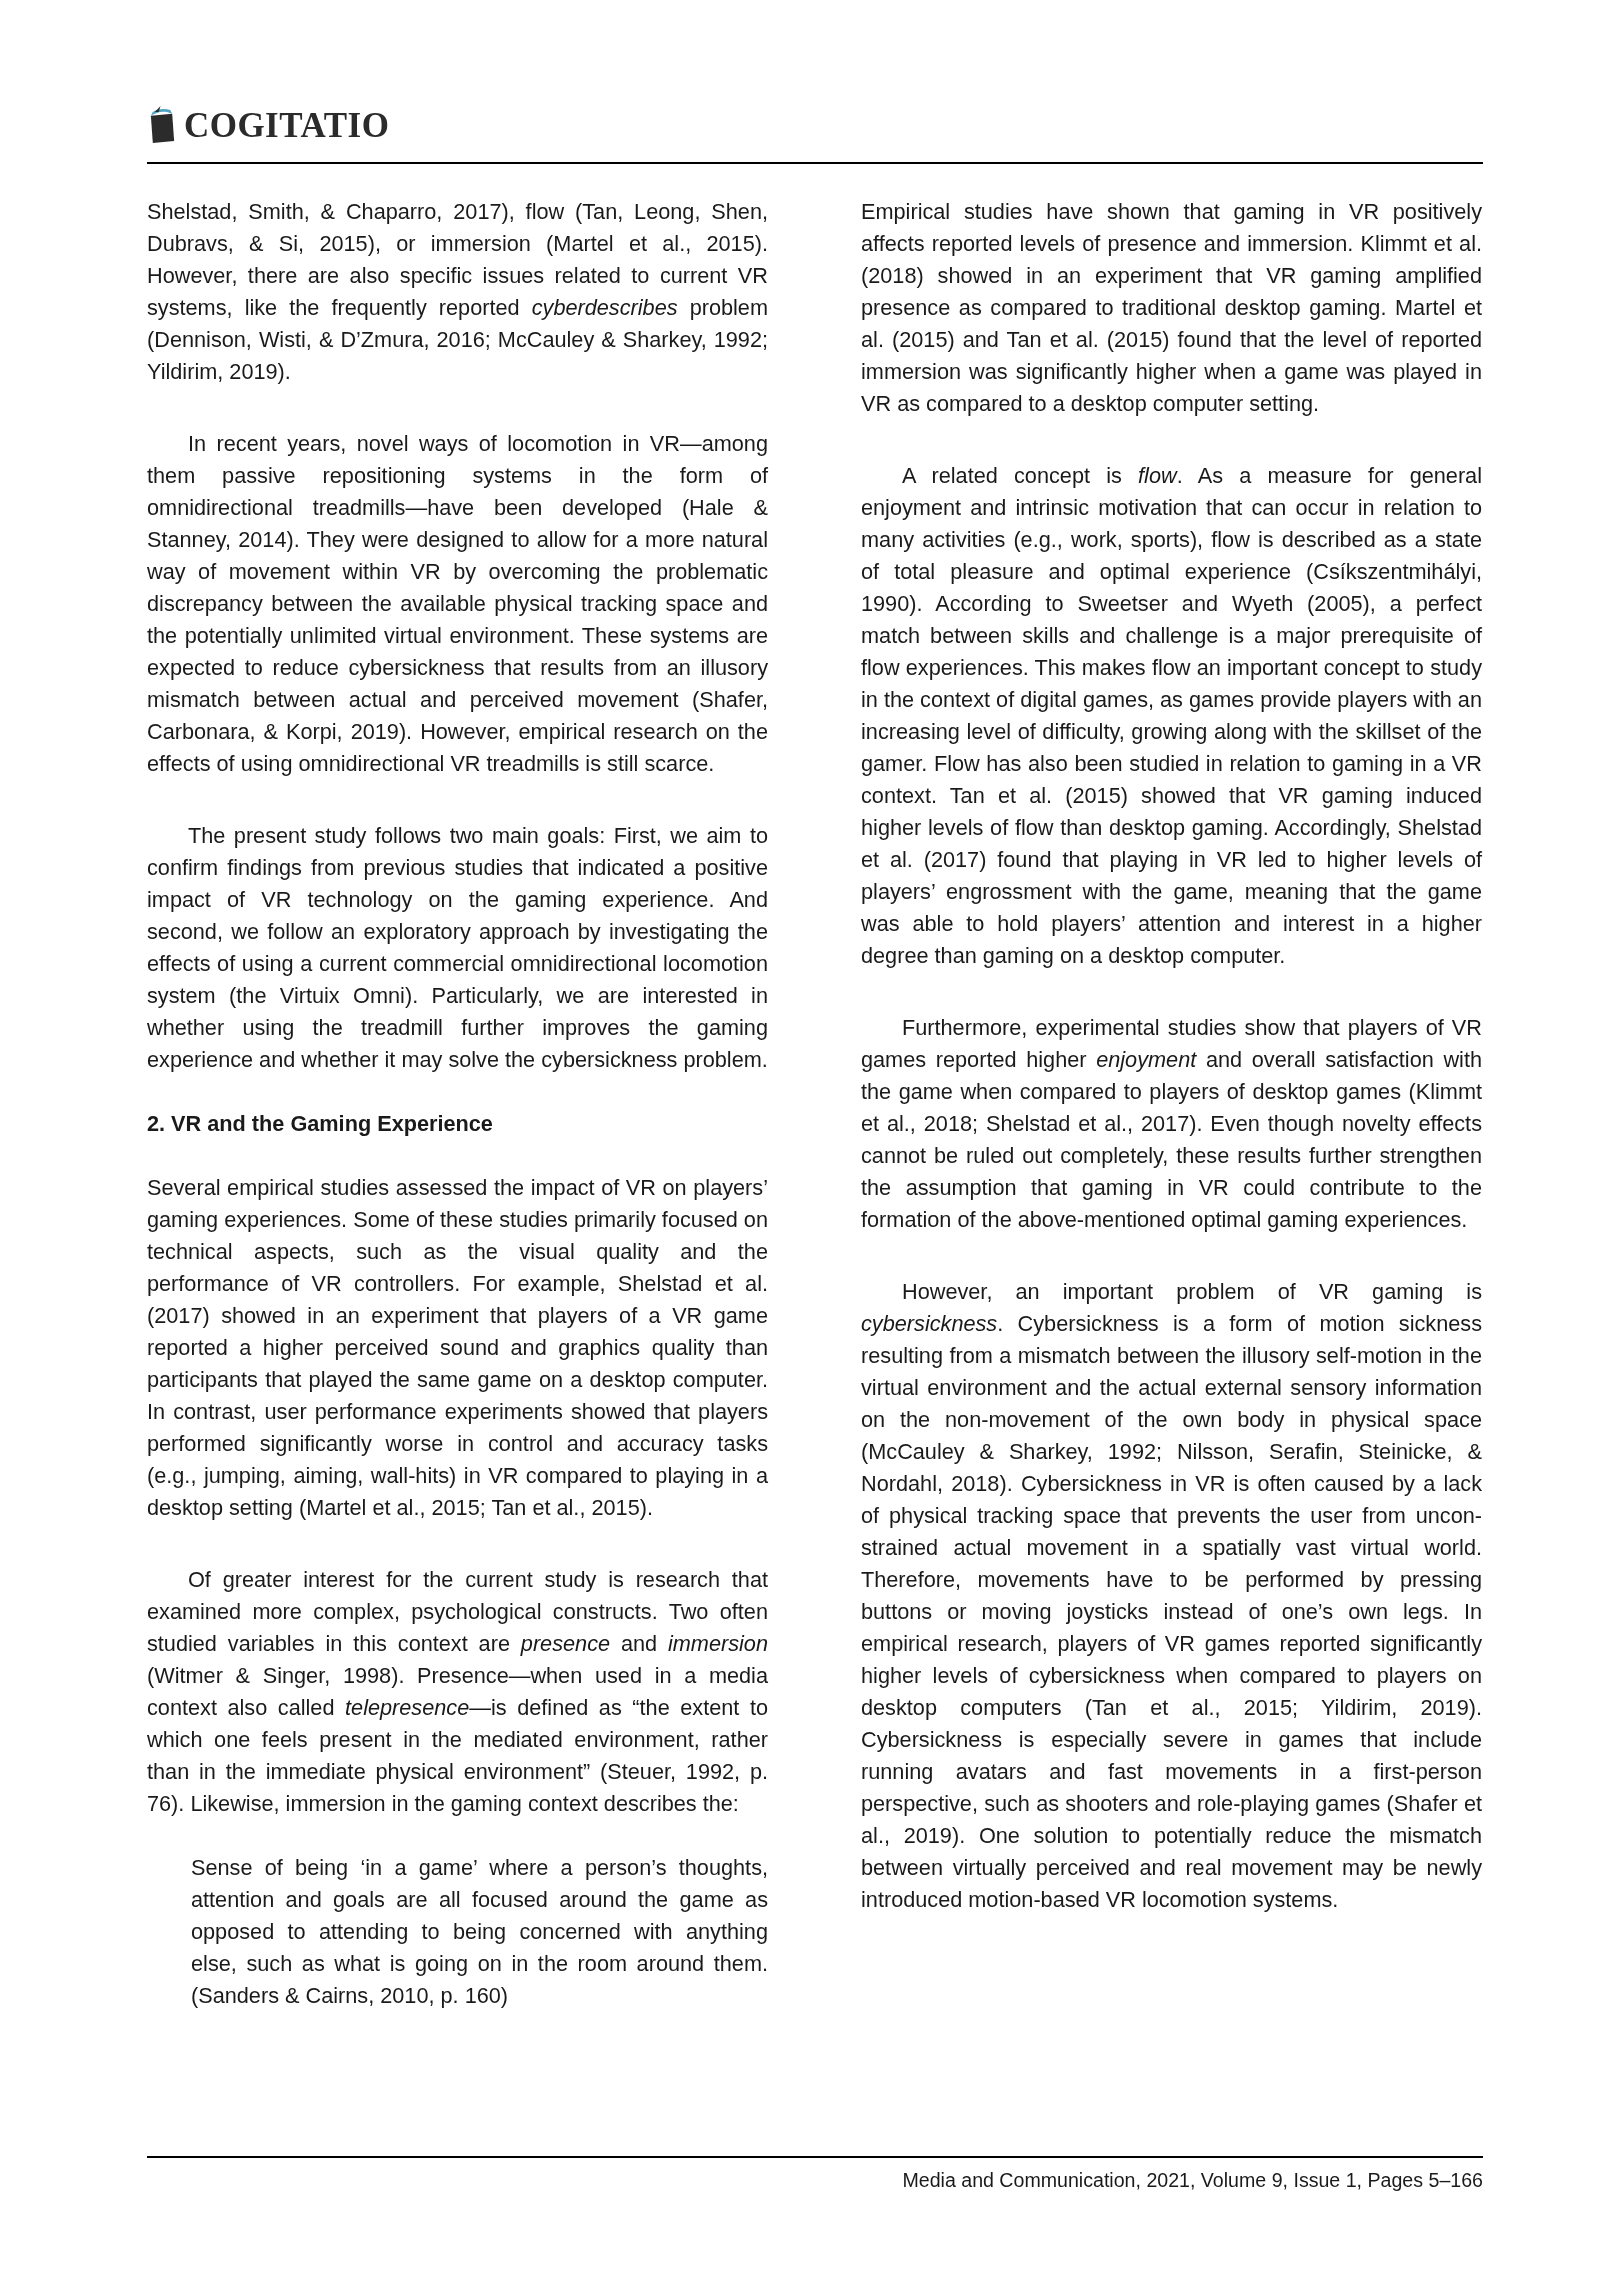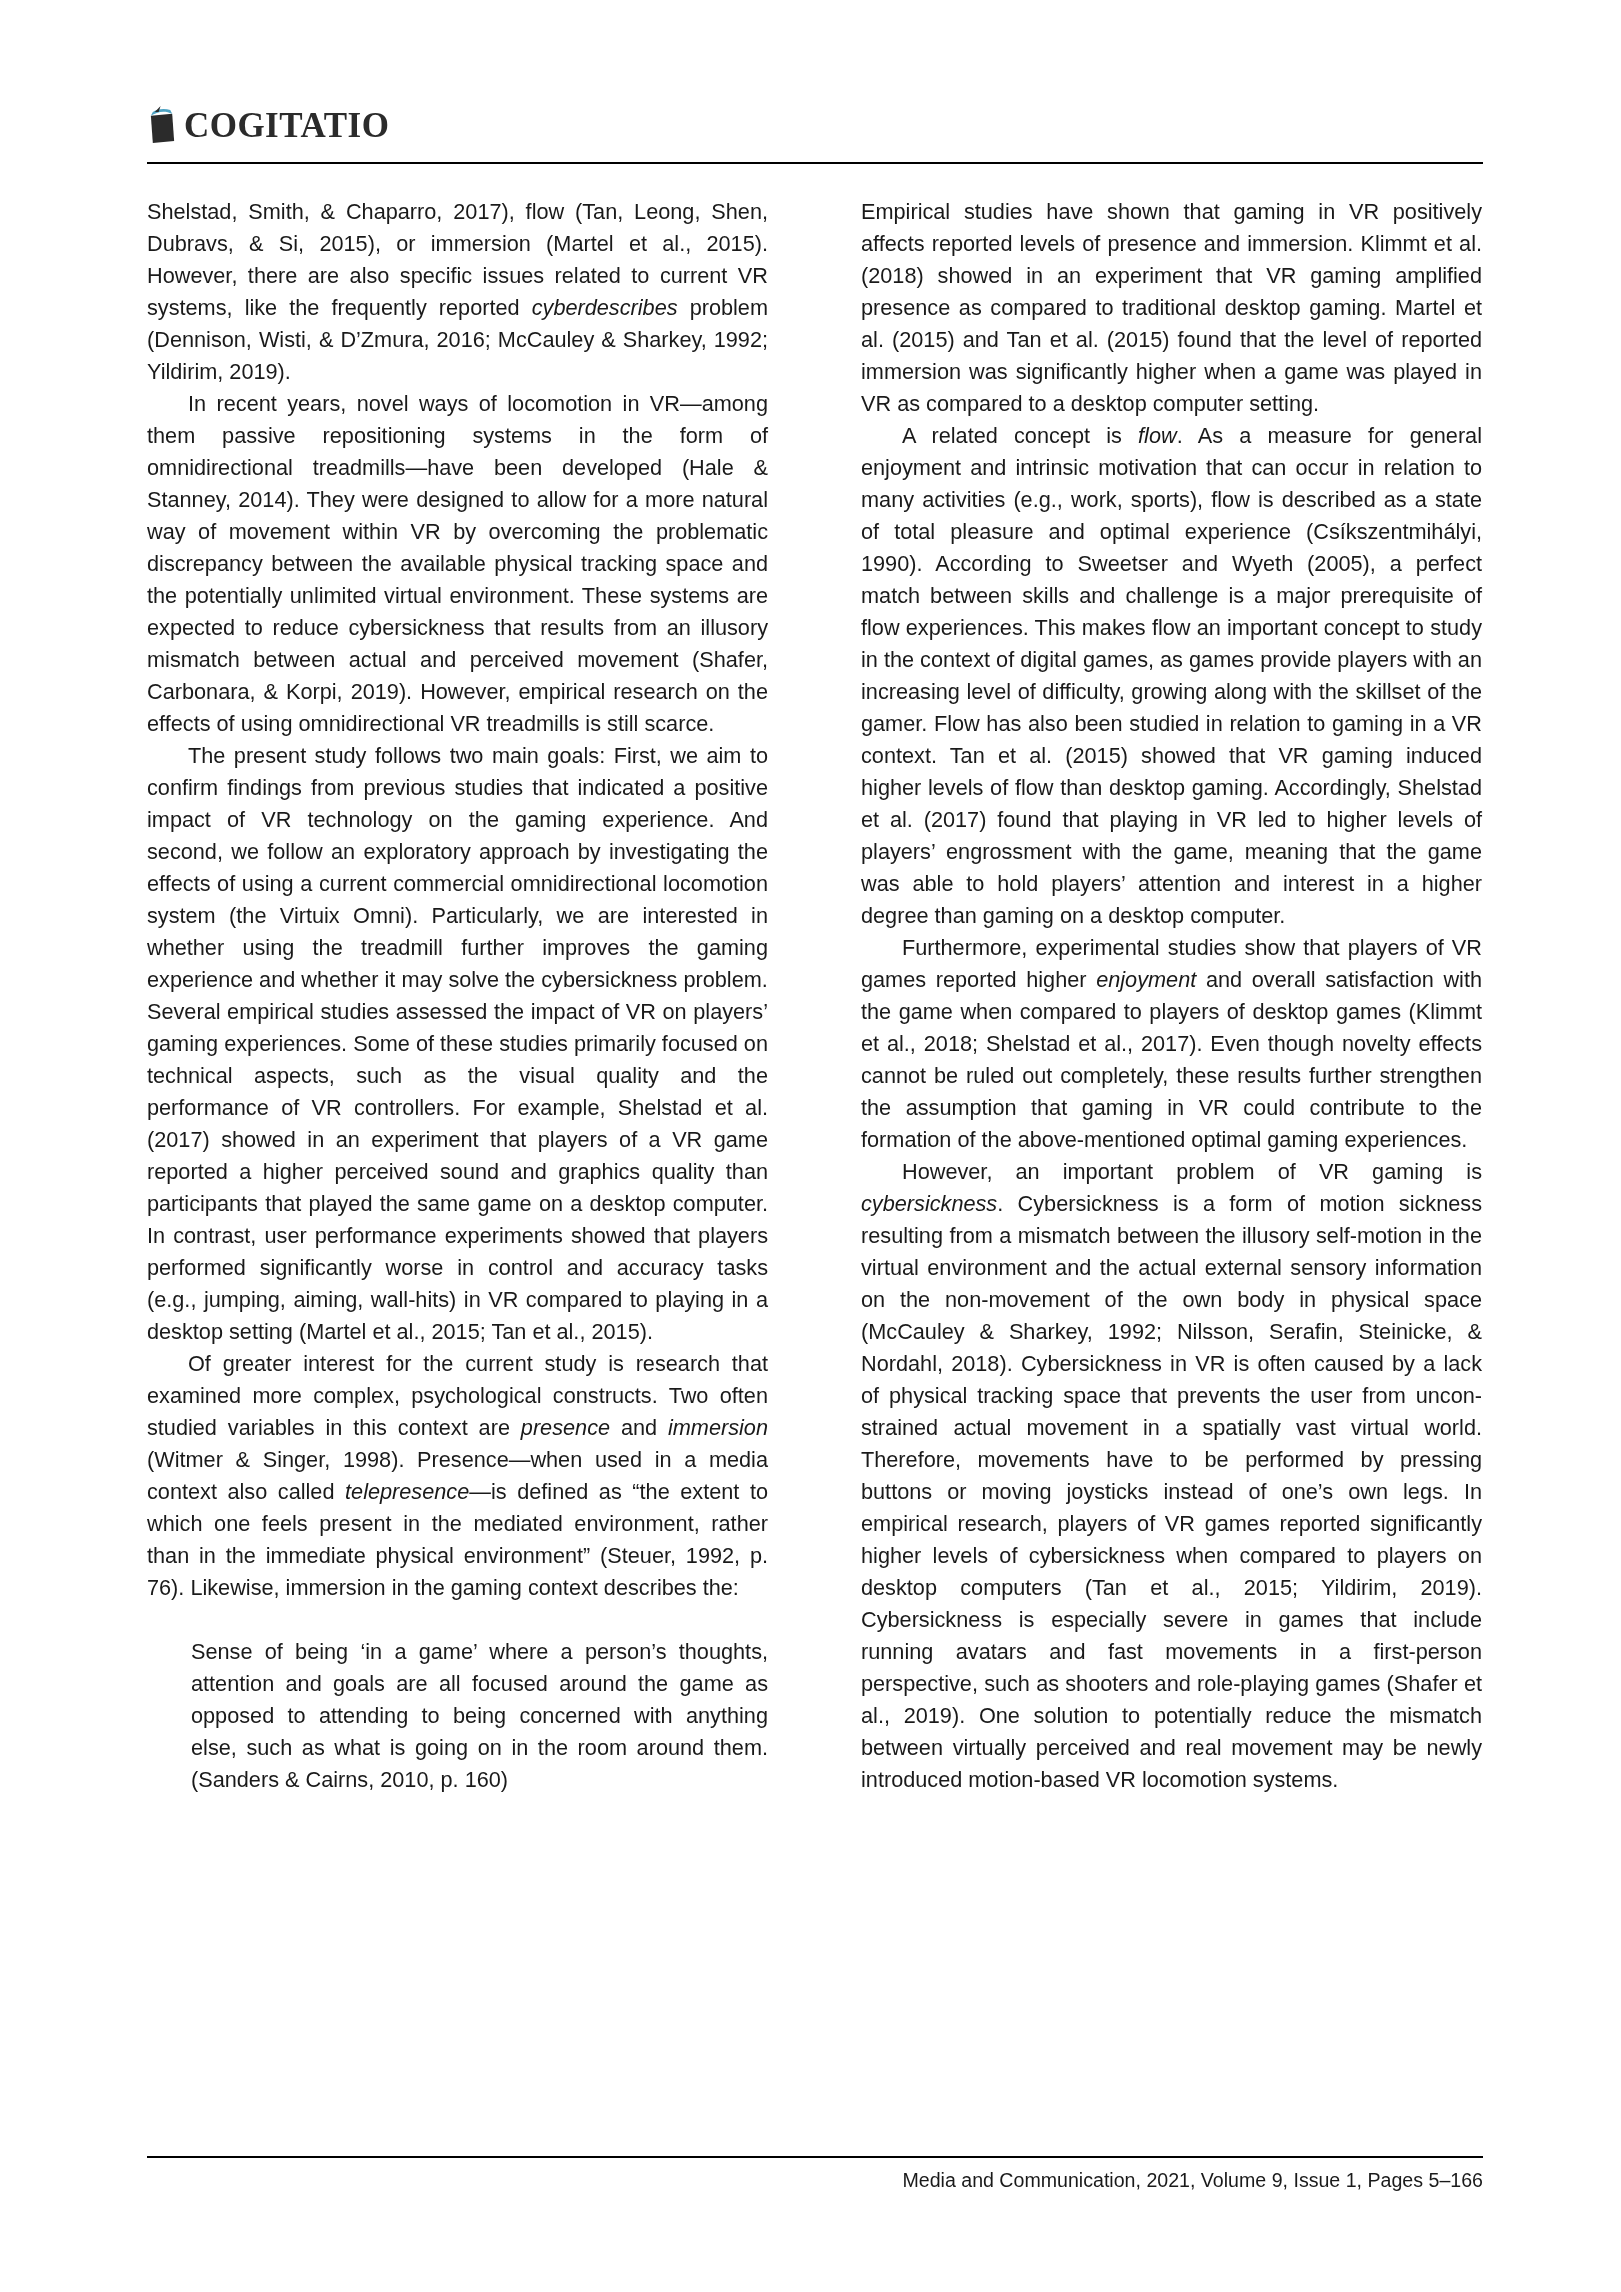--- a/index.html
+++ b/index.html
@@ -8,21 +8,21 @@
   .header { position:absolute; left:147px; top:106px; display:flex; align-items:flex-end; }
   .logo-icon { width:31px; height:37px; margin-right:5.9px; }
   .logo-text { font-family:"Liberation Serif", "DejaVu Serif", serif; font-weight:bold;
                font-size:35px; letter-spacing:0.5px; color:#2b2b2b; line-height:35px; }
   .header-rule { position:absolute; left:147px; top:162px; width:1336px; height:2px; background:#000; }
   .col { position:absolute; top:196px; width:621px; font-size:21.7px; line-height:32px;
          text-align:justify; hyphens:manual; }
   .col-left { left:147px; }
   .col-right { left:861px; }
   .col p { margin:0; }
-  .col p.indent { text-indent:41px; }
+  .col p.indent { text-indent:41px;margin-top:40px; }
   .col h2 { font-size:21.7px; font-weight:bold; margin:32px 0 32px 0; line-height:32px; }
   .col blockquote { margin:32px 0 0 44px; padding:0; }
   .footer-rule { position:absolute; left:147px; top:2156px; width:1336px; height:2px; background:#000; }
   .footer { position:absolute; left:147px; top:2169px; width:1336px; display:flex;
             justify-content:flex-end; font-size:19.6px; color:#1a1a1a; }
 </style>
 </head>
 <body>
 
 <div class="header">
@@ -32,20 +32,21 @@
     <path d="M8 6 L14 0 L12 6 Z" fill="#2b2b2b"></path>
   </svg>
   <span class="logo-text">COGITATIO</span>
 </div>
 <div class="header-rule"></div>
 
 <div class="col col-left">
   <p><span>Shelstad, Smith, &amp; Chaparro, 2017), flow (Tan, Leong, Shen, Dubravs, &amp; Si, 2015), or immersion (Martel et al., 2015). However, there are also specific issues related to current VR systems, like the frequently reported </span><em>cyber­describes</em><span> problem (Dennison, Wisti, &amp; D’Zmura, 2016; McCauley &amp; Sharkey, 1992; Yildirim, 2019).</span></p>
   <p class="indent">In recent years, novel ways of locomotion in VR—among them passive repositioning systems in the form of omnidirectional treadmills—have been developed (Hale &amp; Stanney, 2014). They were designed to allow for a more natural way of movement within VR by overcoming the problematic discrepancy between the available physical tracking space and the potentially unlimited virtual envi­ronment. These systems are expected to reduce cyber­sickness that results from an illusory mismatch between actual and perceived movement (Shafer, Carbonara, &amp; Korpi, 2019). However, empirical research on the effects of using omnidirectional VR treadmills is still scarce.</p>
   <p class="indent">The present study follows two main goals: First, we aim to confirm findings from previous studies that indi­cated a positive impact of VR technology on the gam­ing experience. And second, we follow an exploratory approach by investigating the effects of using a cur­rent commercial omnidirectional locomotion system (the Virtuix Omni). Particularly, we are interested in whether using the treadmill further improves the gam­ing experience and whether it may solve the cybersick­ness problem.</p>
+  <h2>2. VR and the Gaming Experience</h2>
   <p>Several empirical studies assessed the impact of VR on players’ gaming experiences. Some of these studies pri­marily focused on technical aspects, such as the visual quality and the performance of VR controllers. For exam­ple, Shelstad et al. (2017) showed in an experiment that players of a VR game reported a higher perceived sound and graphics quality than participants that played the same game on a desktop computer. In contrast, user per­formance experiments showed that players performed significantly worse in control and accuracy tasks (e.g., jumping, aiming, wall-hits) in VR compared to playing in a desktop setting (Martel et al., 2015; Tan et al., 2015).</p>
   <p class="indent"><span>Of greater interest for the current study is research that examined more complex, psychological constructs. Two often studied variables in this context are </span><em>pres­ence</em><span> and </span><em>immersion</em><span> (Witmer &amp; Singer, 1998). Presence—when used in a media context also called </span><em>telepresence</em><span>—is defined as “the extent to which one feels present in the mediated environment, rather than in the immedi­ate physical environment” (Steuer, 1992, p. 76). Likewise, immersion in the gaming context describes the:</span></p>
   <blockquote>Sense of being ‘in a game’ where a person’s thoughts, attention and goals are all focused around the game as opposed to attending to being concerned with anything else, such as what is going on in the room around them. (Sanders &amp; Cairns, 2010, p. 160)</blockquote>
 </div>
 
 <div class="col col-right">
   <p>Empirical studies have shown that gaming in VR posi­tively affects reported levels of presence and immersion. Klimmt et al. (2018) showed in an experiment that VR gaming amplified presence as compared to traditional desktop gaming. Martel et al. (2015) and Tan et al. (2015) found that the level of reported immersion was signifi­cantly higher when a game was played in VR as compared to a desktop computer setting.</p>
   <p class="indent"><span>A related concept is </span><em>flow</em><span>. As a measure for general enjoyment and intrinsic motivation that can occur in relation to many activities (e.g., work, sports), flow is described as a state of total pleasure and optimal expe­rience (Csíkszentmihályi, 1990). According to Sweetser and Wyeth (2005), a perfect match between skills and challenge is a major prerequisite of flow experiences. This makes flow an important concept to study in the context of digital games, as games provide players with an increasing level of difficulty, growing along with the skillset of the gamer. Flow has also been studied in rela­tion to gaming in a VR context. Tan et al. (2015) showed that VR gaming induced higher levels of flow than desk­top gaming. Accordingly, Shelstad et al. (2017) found that playing in VR led to higher levels of players’ engrossment with the game, meaning that the game was able to hold players’ attention and interest in a higher degree than gaming on a desktop computer.</span></p>
   <p class="indent"><span>Furthermore, experimental studies show that players of VR games reported higher </span><em>enjoyment</em><span> and overall satis­faction with the game when compared to players of desk­top games (Klimmt et al., 2018; Shelstad et al., 2017). Even though novelty effects cannot be ruled out com­pletely, these results further strengthen the assumption that gaming in VR could contribute to the formation of the above-mentioned optimal gaming experiences.</span></p>
   <p class="indent"><span>However, an important problem of VR gaming is </span><em>cybersickness</em><span>. Cybersickness is a form of motion sick­ness resulting from a mismatch between the illusory self-motion in the virtual environment and the actual external sensory information on the non-movement of the own body in physical space (McCauley &amp; Sharkey, 1992; Nilsson, Serafin, Steinicke, &amp; Nordahl, 2018). Cybersickness in VR is often caused by a lack of phys­ical tracking space that prevents the user from uncon­strained actual movement in a spatially vast virtual world. Therefore, movements have to be performed by press­ing buttons or moving joysticks instead of one’s own legs. In empirical research, players of VR games reported significantly higher levels of cybersickness when com­pared to players on desktop computers (Tan et al., 2015; Yildirim, 2019). Cybersickness is especially severe in games that include running avatars and fast move­ments in a first-person perspective, such as shooters and role-playing games (Shafer et al., 2019). One solution to potentially reduce the mismatch between virtually per­ceived and real movement may be newly introduced motion-based VR locomotion systems.</span></p>

